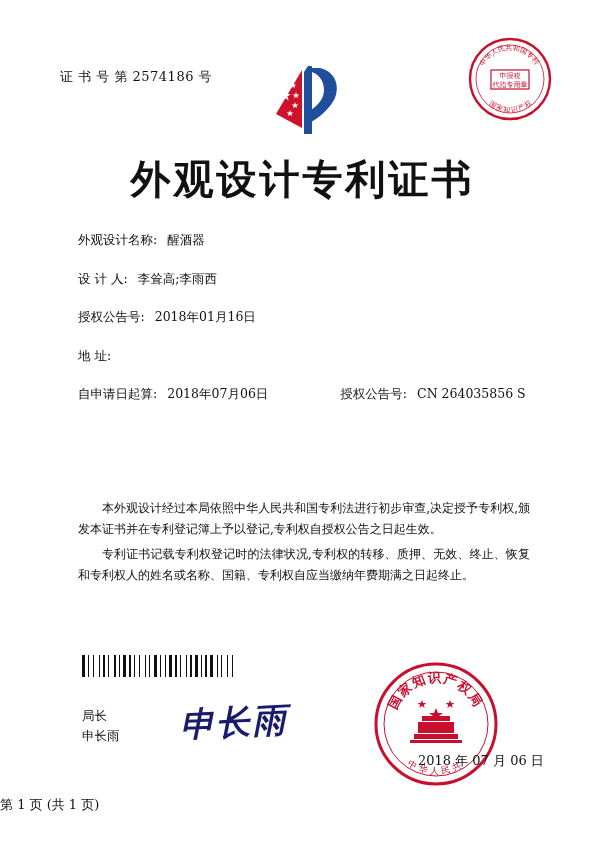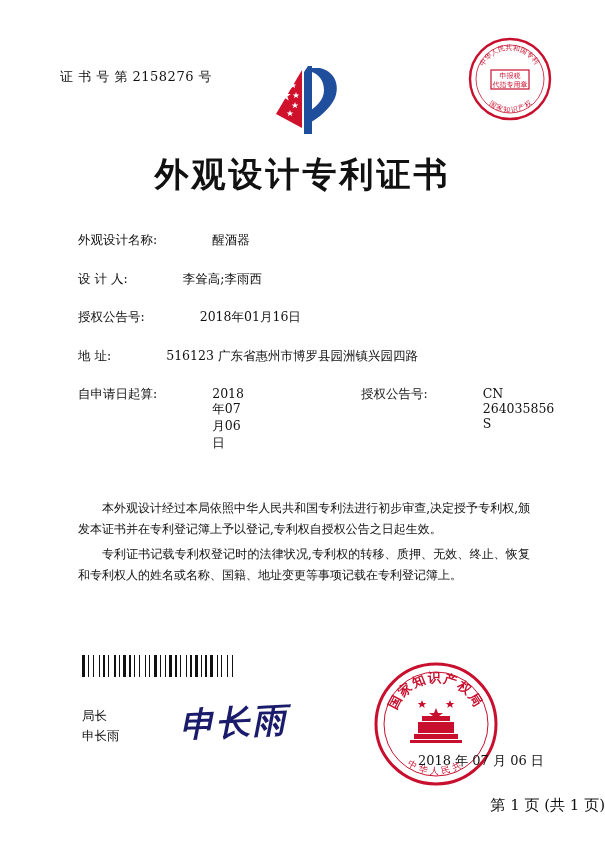--- a/index.html
+++ b/index.html
@@ -43,40 +43,39 @@
     top: 36px;
     width: 86px;
     height: 86px;
   }
   .title {
     position: absolute;
     left: 0;
     right: 0;
     top: 152px;
     text-align: center;
-    font-size: 34px;
+    font-size: 40px;
     font-weight: bold;
     letter-spacing: 3px;
     color: #111;
     font-family: "DejaVu Sans", "Liberation Sans", sans-serif;
   }
   
   .fields {
     position: absolute;
     left: 78px;
     top: 232px;
     width: 470px;
     font-size: 12.5px;
     font-family: "DejaVu Serif", "Liberation Serif", serif;
   }
   .row {
     display: flex;
     align-items: baseline;
     margin-bottom: 21.5px;
-    gap: 45px;
   }
   .row .label {
     white-space: nowrap;
     color: #111;
   }
   .row .value {
     margin-left: 10px;
     color: #111;
   }
   
@@ -154,32 +153,32 @@
     top: 752px;
     font-size: 13px;
     font-family: "DejaVu Serif", "Liberation Serif", serif;
     color: #111;
   }
   .footer {
     position: absolute;
     left: 0;
     right: 0;
     top: 796px;
-    text-align: right;
-    font-size: 15px;
+    text-align: left;
+    font-size: 13px;
     font-family: "DejaVu Serif", "Liberation Serif", serif;
     color: #111;
   }
 </style>
 </head>
 <body>
 
 <div class="page">
 
-  <div class="cert-no">证 书 号 第 2158276 号</div>
+  <div class="cert-no">证 书 号 第 2574186 号</div>
 
   <div class="logo">
     <svg viewBox="0 0 84 76" width="84" height="76" aria-hidden="true">
 
       <path d="M44 6 L52 6 C70 10 74 30 62 44 C54 54 44 60 36 64 L36 52 C48 46 56 38 56 28 C56 18 50 12 44 10 Z" fill="#1f4e9c"></path>
       <path d="M40 4 L44 4 L44 72 L36 72 L36 10 Z" fill="#1f4e9c"></path>
 
       <path d="M34 8 L34 66 L8 52 Z" fill="#d0112b"></path>
 
       <g fill="#ffffff">
@@ -229,33 +228,32 @@
     <div class="row">
       <span class="label">设  计  人:</span>
       <span class="value">李耸高;李雨西</span>
     </div>
     <div class="row">
       <span class="label">授权公告号:</span>
       <span class="value">2018年01月16日</span>
     </div>
     <div class="row">
       <span class="label">地        址:</span>
-      <span class="value">516123 广东省惠州市博罗县园洲镇兴园四路</span>
     </div>
     <div class="row two">
       <span class="label">自申请日起算:</span>
       <span class="value">2018年07月06日</span>
       <span class="col2">授权公告号:</span>
       <span class="value">CN 264035856 S</span>
     </div>
   </div>
 
   <div class="paras">
     <p>本外观设计经过本局依照中华人民共和国专利法进行初步审查,决定授予专利权,颁发本证书并在专利登记簿上予以登记,专利权自授权公告之日起生效。</p>
-    <p>专利证书记载专利权登记时的法律状况,专利权的转移、质押、无效、终止、恢复和专利权人的姓名或名称、国籍、地址变更等事项记载在专利登记簿上。</p>
+    <p>专利证书记载专利权登记时的法律状况,专利权的转移、质押、无效、终止、恢复和专利权人的姓名或名称、国籍、专利权自应当缴纳年费期满之日起终止。</p>
   </div>
 
   <div class="barcode" id="barcode"><span style="width:3px;"></span><span style="width:1px;background:transparent;"></span><span style="width:1px;"></span><span style="width:2px;background:transparent;"></span><span style="width:1px;"></span><span style="width:3px;background:transparent;"></span><span style="width:1px;"></span><span style="width:1px;background:transparent;"></span><span style="width:2px;"></span><span style="width:1px;background:transparent;"></span><span style="width:1px;"></span><span style="width:3px;background:transparent;"></span><span style="width:2px;"></span><span style="width:1px;background:transparent;"></span><span style="width:1px;"></span><span style="width:1px;background:transparent;"></span><span style="width:3px;"></span><span style="width:1px;background:transparent;"></span><span style="width:2px;"></span><span style="width:1px;background:transparent;"></span><span style="width:1px;"></span><span style="width:2px;background:transparent;"></span><span style="width:1px;"></span><span style="width:3px;background:transparent;"></span><span style="width:1px;"></span><span style="width:1px;background:transparent;"></span><span style="width:1px;"></span><span style="width:2px;background:transparent;"></span><span style="width:3px;"></span><span style="width:1px;background:transparent;"></span><span style="width:1px;"></span><span style="width:2px;background:transparent;"></span><span style="width:1px;"></span><span style="width:1px;background:transparent;"></span><span style="width:3px;"></span><span style="width:1px;background:transparent;"></span><span style="width:2px;"></span><span style="width:1px;background:transparent;"></span><span style="width:1px;"></span><span style="width:3px;background:transparent;"></span><span style="width:1px;"></span><span style="width:1px;background:transparent;"></span><span style="width:2px;"></span><span style="width:1px;background:transparent;"></span><span style="width:3px;"></span><span style="width:1px;background:transparent;"></span><span style="width:1px;"></span><span style="width:1px;background:transparent;"></span><span style="width:2px;"></span><span style="width:1px;background:transparent;"></span><span style="width:3px;"></span><span style="width:2px;background:transparent;"></span><span style="width:1px;"></span><span style="width:1px;background:transparent;"></span><span style="width:1px;"></span><span style="width:3px;background:transparent;"></span><span style="width:1px;"></span><span style="width:2px;background:transparent;"></span><span style="width:1px;"></span><span style="width:1px;background:transparent;"></span></div>
 
   <div class="sig-label">
     <div>局长</div>
     <div>申长雨</div>
   </div>
   <div class="sig-hand">申长雨</div>
 

